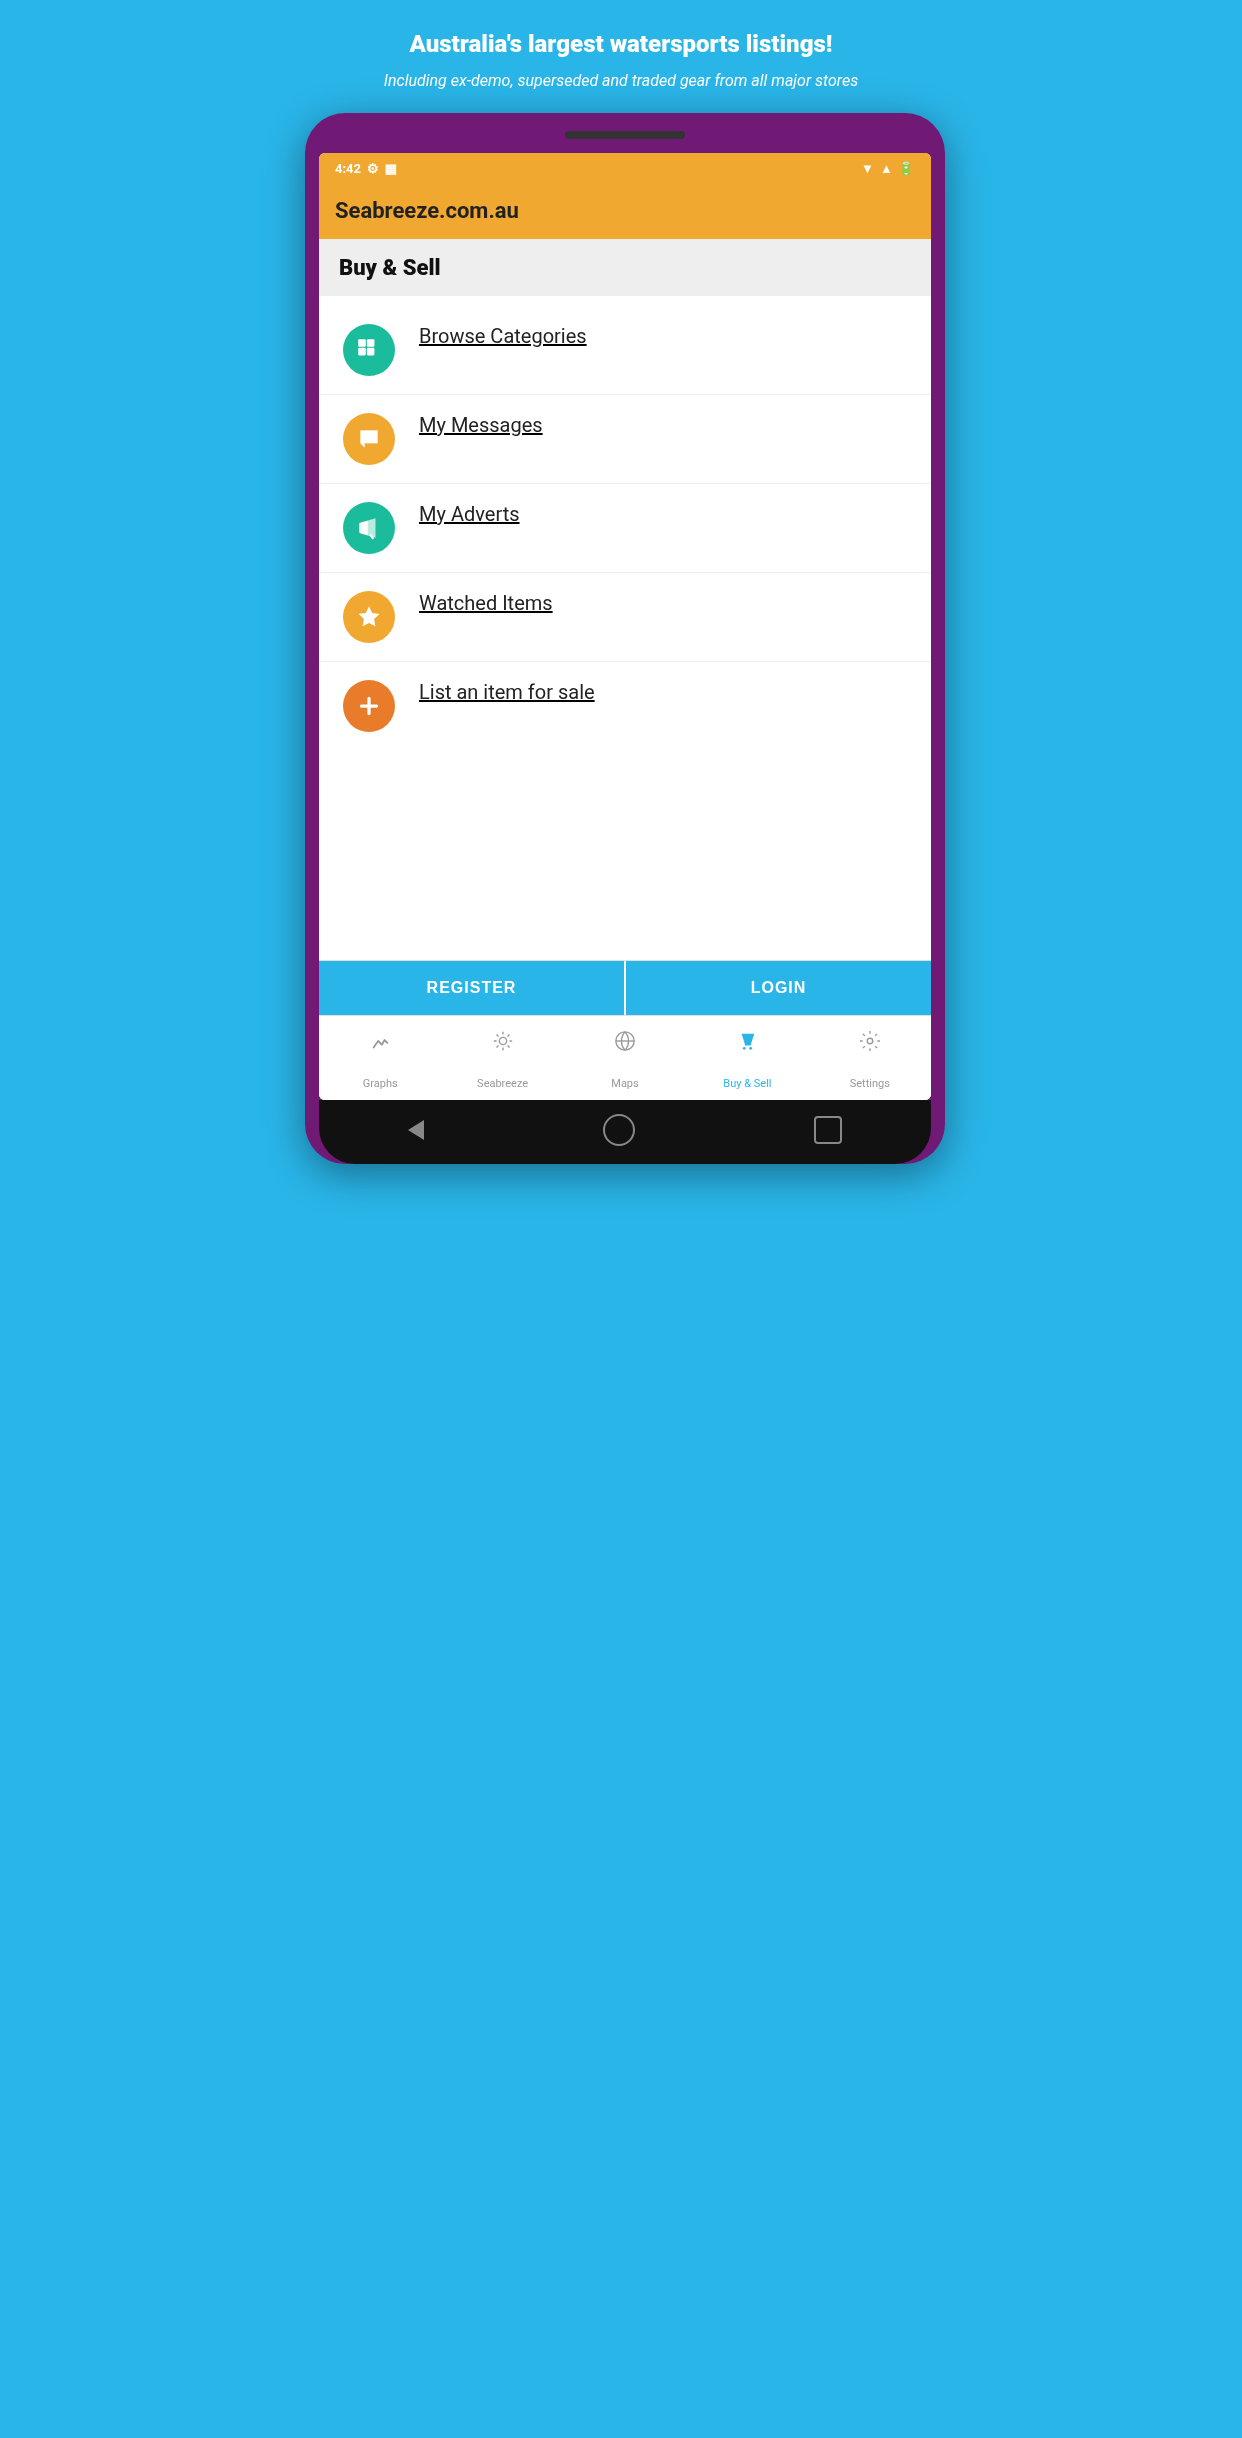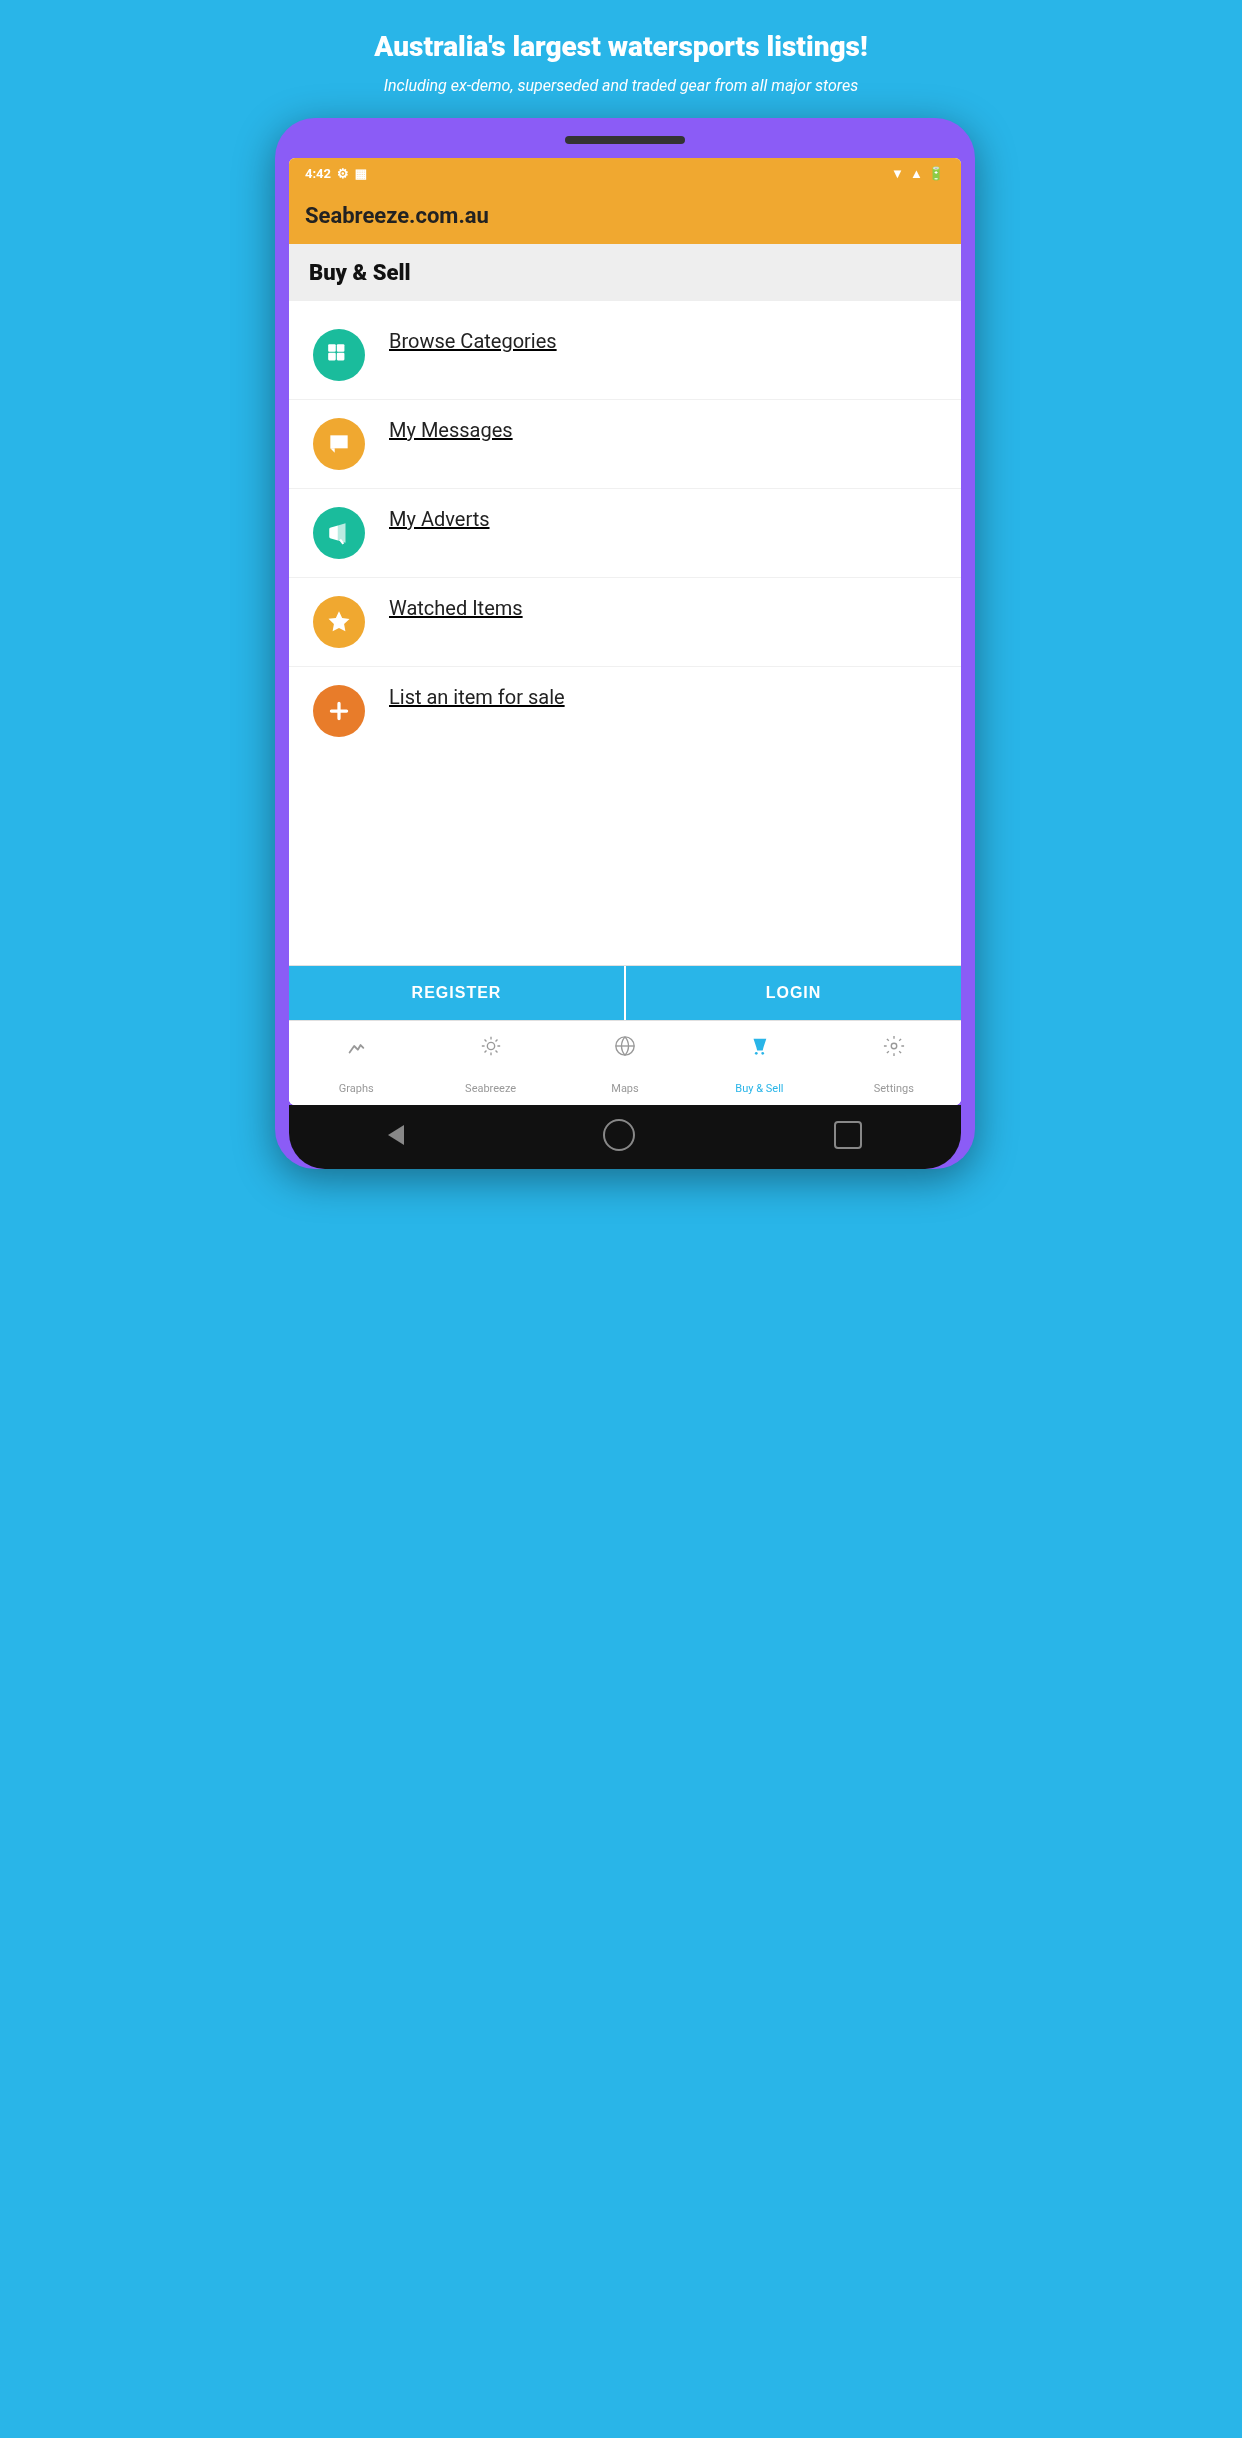--- a/index.html
+++ b/index.html
@@ -11,33 +11,33 @@
       min-height: 100vh;
       font-family: 'Roboto', Arial, sans-serif;
       padding: 30px 0 20px;
     }
     .header-text {
       text-align: center;
       padding: 0 40px 20px;
       color: white;
     }
     .header-text h1 {
-      font-size: 28px;
+      font-size: 24px;
       font-weight: 900;
       margin-bottom: 10px;
       line-height: 1.2;
     }
     .header-text p {
       font-size: 16px;
       font-style: italic;
       line-height: 1.5;
     }
     .phone-frame {
-      width: 700px;
-      background: #8b5cf6;
+      width: 640px;
+      background: #701a75;
       border-radius: 40px;
       padding: 18px 14px 0;
       box-shadow: 0 10px 40px rgba(0,0,0,0.4);
       position: relative;
       margin-left: 8px;
     }
     .phone-speaker {
       width: 120px;
       height: 8px;
       background: #333;

